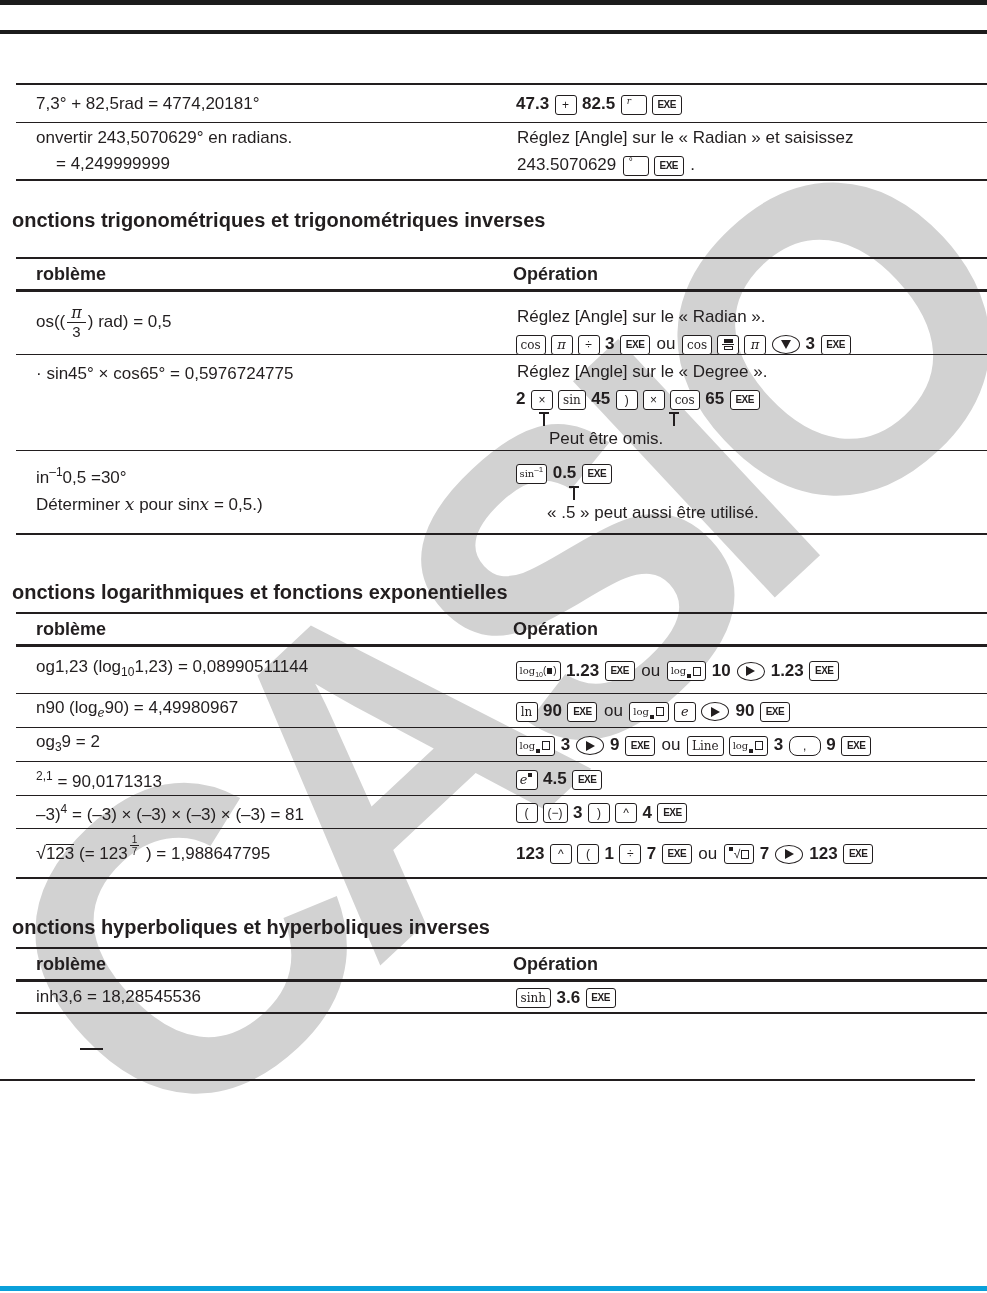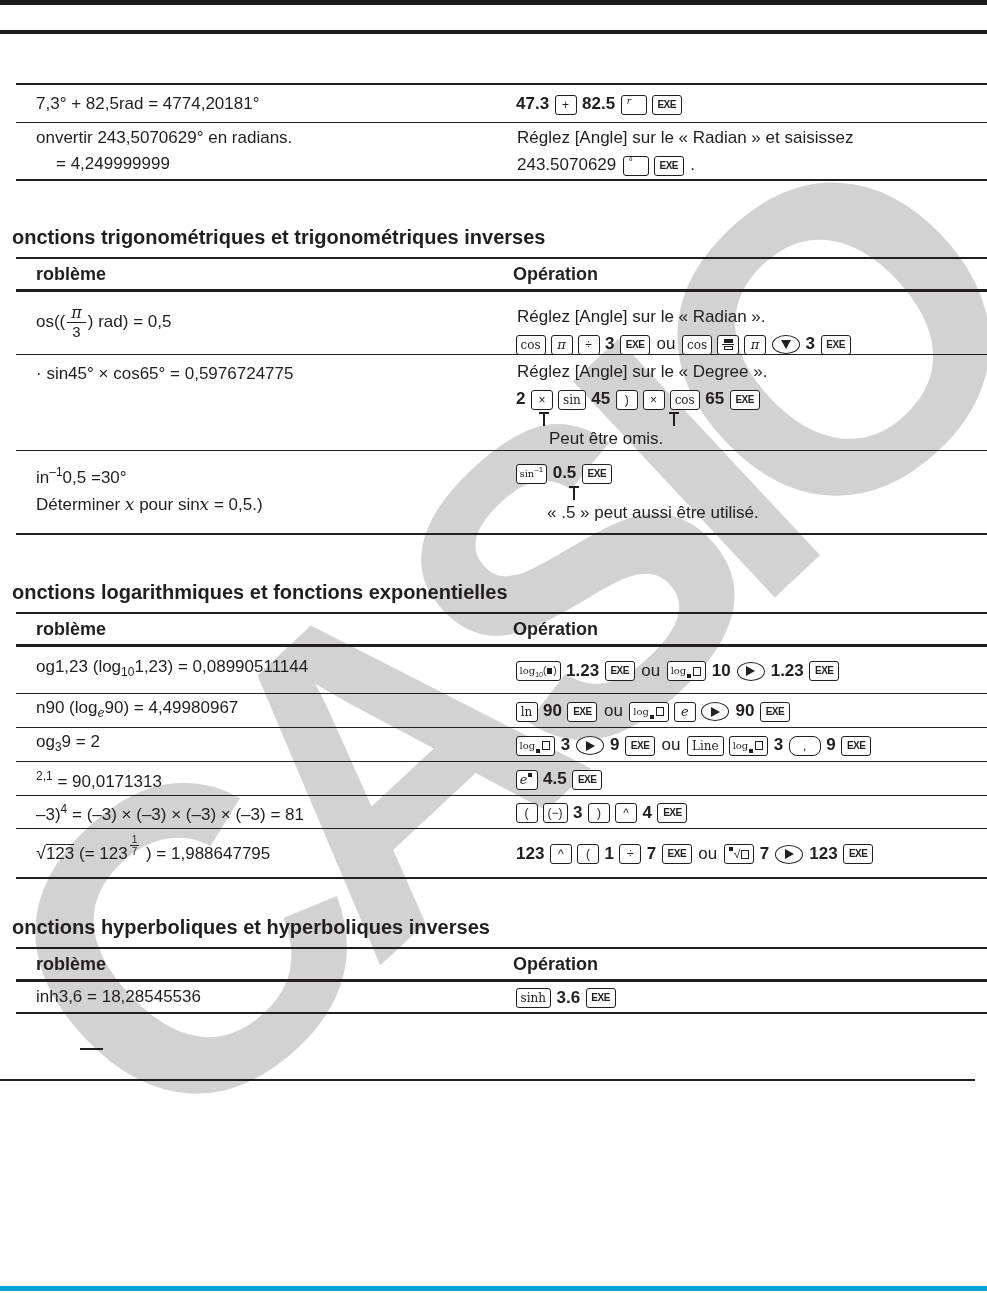--- a/index.html
+++ b/index.html
@@ -119,21 +119,21 @@
     </div>
     <div class="cr vcent">
       <div class="opline"><span class="txt">Réglez [Angle] sur le « Radian » et saisissez</span></div>
       <div class="opline"><span class="txt">243.5070629</span><span class="k kcorner">
             <span class="corner">°</span>
           </span><span class="k kexe">EXE</span><span class="txt">.</span></div>
     </div>
   </div>
 </div>
 
-<h2 class="abs h" style="top:209px">onctions trigonométriques et trigonométriques inverses</h2>
+<h2 class="abs h" style="top:192px">onctions trigonométriques et trigonométriques inverses</h2>
 
 <div class="abs tbl" style="top:257px">
   <div class="thead">
     <div class="cl">roblème</div>
     <div class="cr">Opération</div>
   </div>
   <div class="trow" style="height:63px">
     <div class="cl vcent">
       <div class="pline"><span class="txt">os((</span><span class="ifrac">
             <span class="fn">π</span>

